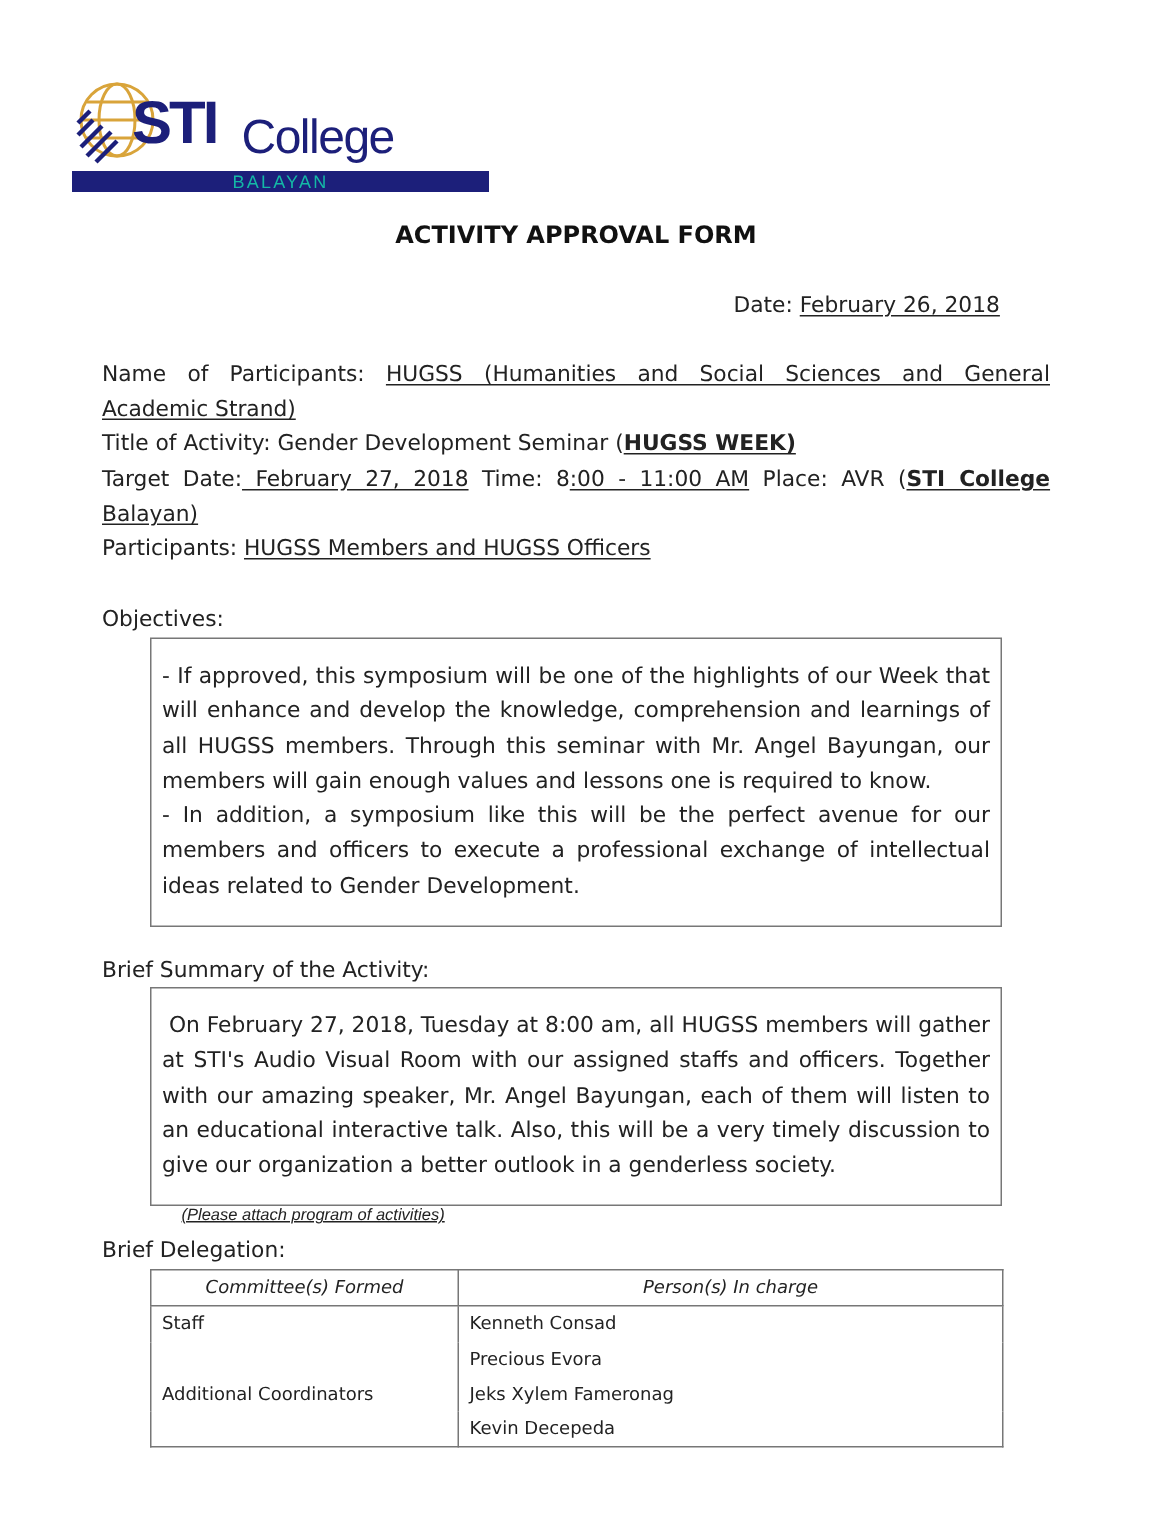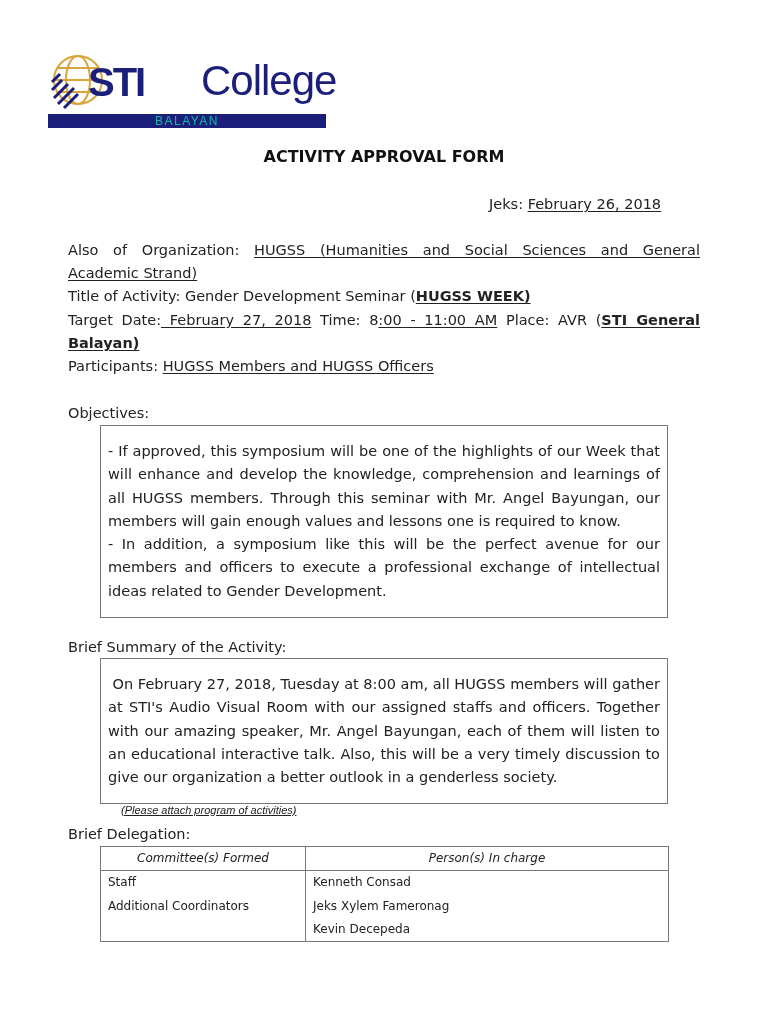--- a/index.html
+++ b/index.html
@@ -3,22 +3,22 @@
 <meta charset="utf-8">
 <style>
   html, body { margin:0; padding:0; background:#ffffff; }
   body { width:768px; height:1024px; position:relative; overflow:hidden;
          font-family:"DejaVu Sans", sans-serif; color:#222; font-size:14.5px; }
   .abs { position:absolute; }
   .logo { left:48px; top:50px; width:280px; height:80px; }
   .logo-globe { position:absolute; left:0; top:0; width:62px; height:62px; }
   .logo-sti { position:absolute; left:40px; top:2px; font-family:"Liberation Sans", sans-serif;
               font-weight:bold; font-size:40px; color:#1c1f7a; letter-spacing:-2px; line-height:60px; }
-  .logo-college { position:absolute; left:113px; top:1px; font-family:"Liberation Sans", sans-serif;
-              font-size:42px; color:#1c1f7a; letter-spacing:-1px; line-height:60px;margin-left:40px; }
+  .logo-college { position:absolute; left:113px; top:11px; font-family:"Liberation Sans", sans-serif;
+              font-size:32px; color:#1c1f7a; letter-spacing:-1px; line-height:60px; }
   .logo-bar { position:absolute; left:0; top:64px; width:278px; height:14px; background:#1c1f7a;
               color:#14b8a6; text-align:center; font-family:"Liberation Sans", sans-serif;
               font-size:12px; line-height:14px; letter-spacing:1.5px; }
   .title { left:0; width:768px; top:147px; text-align:center; font-weight:bold; font-size:16px; color:#111; }
   .line { left:68px; width:632px; line-height:23px; }
   .justify { text-align:justify; text-align-last:justify; }
   u { text-decoration:underline; text-underline-offset:2px; }
   .box { border:1.5px solid #777; padding:14px 7px; line-height:23.3px; text-align:justify; }
   .note { font-family:"Liberation Sans", sans-serif; font-style:italic; font-size:11px; color:#222; }
   table.tasks { border-collapse:collapse; font-size:12px; }
@@ -47,46 +47,46 @@
     </g>
   </svg>
   <span class="logo-sti">STI</span>
   <span class="logo-college">College</span>
   <div class="logo-bar">BALAYAN</div>
 </div>
 
 <div class="abs title">ACTIVITY APPROVAL FORM</div>
 
 <div class="abs" style="left:489px; top:193px; line-height:23px;">
-  <span>Jeks:</span>
+  <span>Date:</span>
   <u>February 26, 2018</u>
 </div>
 
 <div class="abs line justify" style="top:239px;">
-  <span>Also of Organization:</span>
+  <span>Name of Participants:</span>
   <u>HUGSS (Humanities and Social Sciences and General</u>
 </div>
 <div class="abs line" style="top:262px;">
   <u>Academic Strand)</u>
 </div>
 
 <div class="abs line" style="top:285px;">
   <span>Title of Activity:</span>
   <span>Gender Development Seminar (</span><u style="font-weight:bold">HUGSS WEEK)</u>
 </div>
 
 <div class="abs line justify" style="top:309px;">
   <span>Target Date:</span><u> February 27, 2018</u>
   <span>Time:</span>
   <span>8</span><u>:00 - 11:00 AM</u>
   <span>Place:</span>
-  <span>AVR (</span><u style="font-weight:bold">STI General</u>
+  <span>AVR (</span><u style="font-weight:bold">STI College</u>
 </div>
 <div class="abs line" style="top:332px;">
-  <u style="font-weight:bold">Balayan)</u>
+  <u style="font-weight:normal">Balayan)</u>
 </div>
 
 <div class="abs line" style="top:355px;">
   <span>Participants:</span>
   <u>HUGSS Members and HUGSS Officers</u>
 </div>
 
 <div class="abs line" style="top:402px;">Objectives:</div>
 <div class="abs box" style="left:100px; top:425px; width:552px;">
   <div>- If approved, this symposium will be one of the highlights of our Week that will enhance and develop the knowledge, comprehension and learnings of all HUGSS members. Through this seminar with Mr. Angel Bayungan, our members will gain enough values and lessons one is required to know.</div>
@@ -104,20 +104,24 @@
   <tbody>
       <tr>
     <th style="width:190px;">Committee(s) Formed</th>
     <th>Person(s) In charge</th>
   </tr>
   <tr>
     <td>Staff</td>
     <td>Kenneth Consad</td>
   </tr>
   <tr>
+    <td></td>
+    <td>Precious Evora</td>
+  </tr>
+  <tr>
     <td>Additional Coordinators</td>
     <td>Jeks Xylem Fameronag</td>
   </tr>
   <tr>
     <td></td>
     <td>Kevin Decepeda</td>
   </tr>
 </tbody>
   </table>
 

